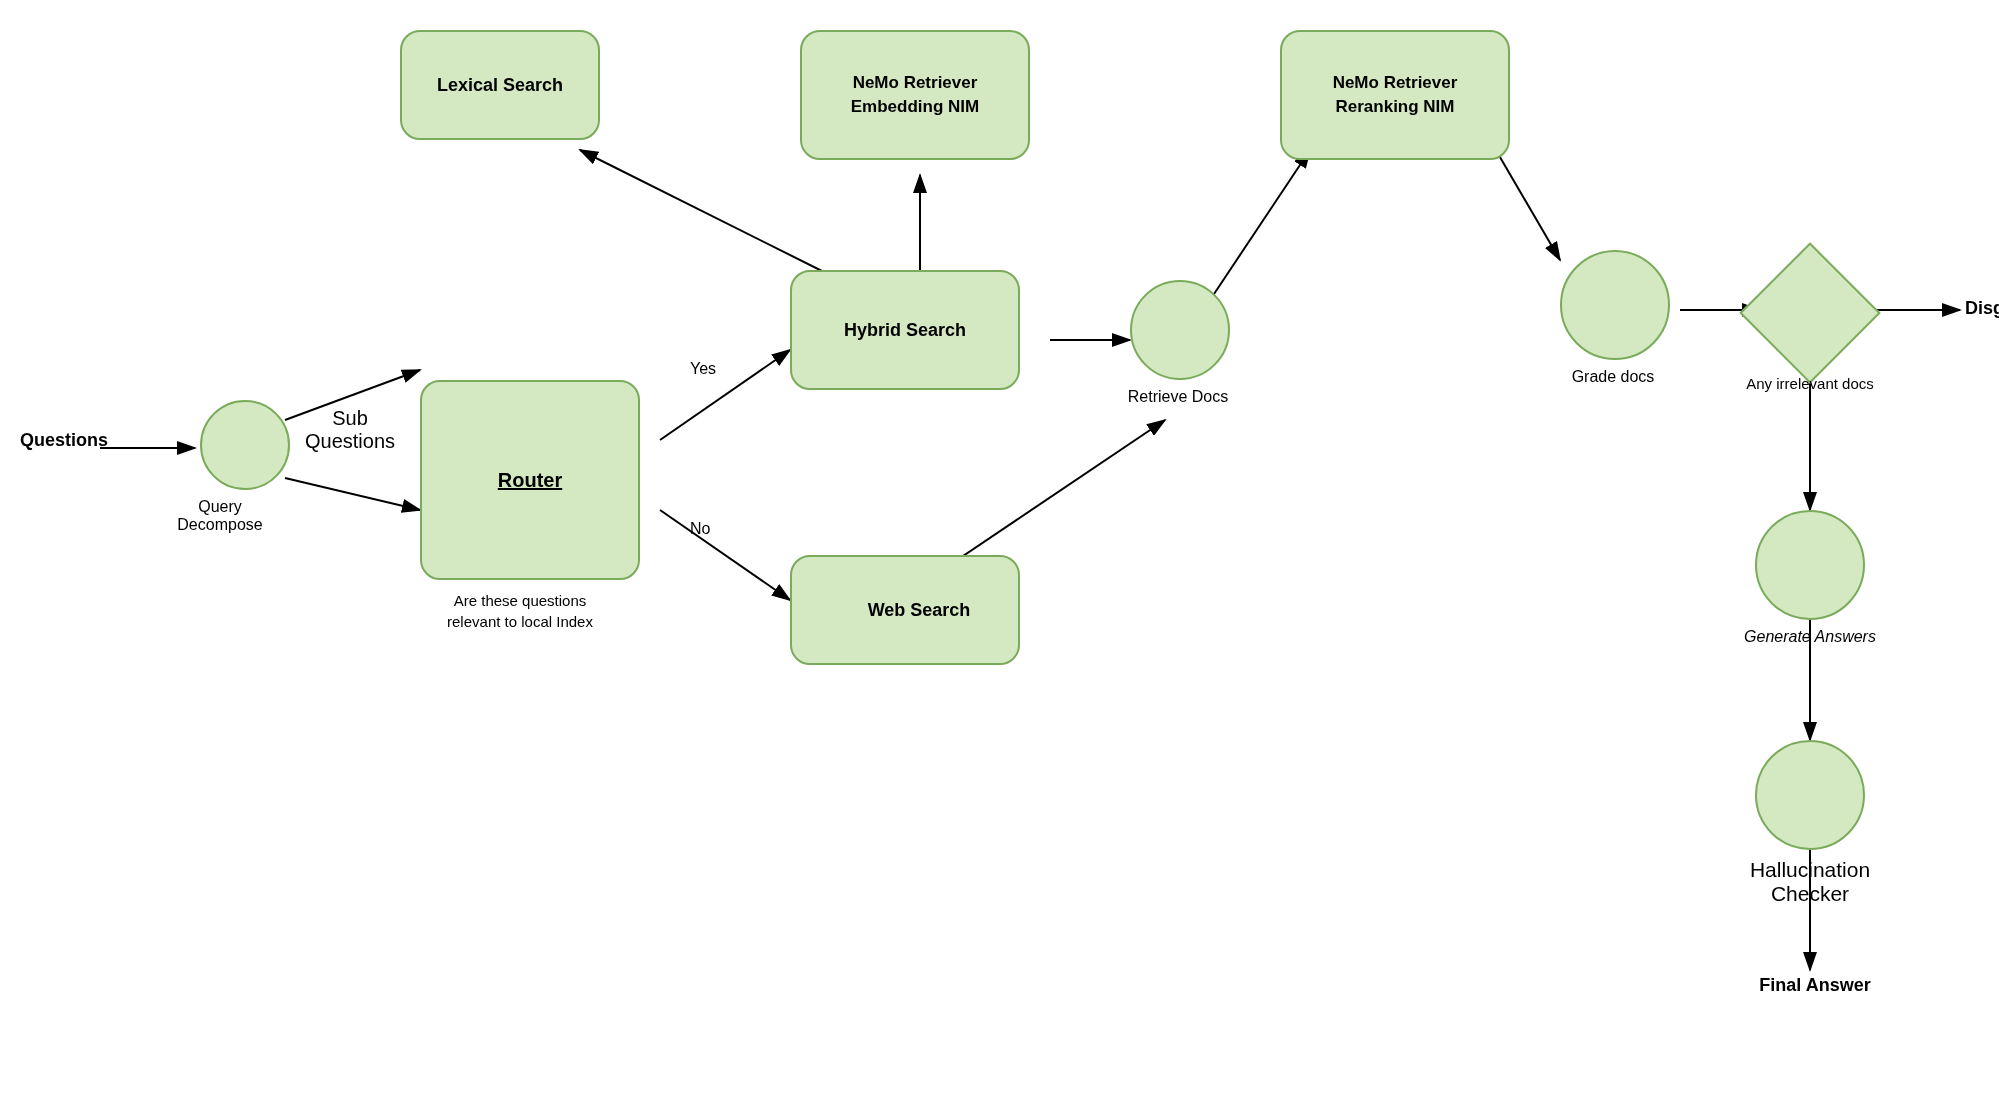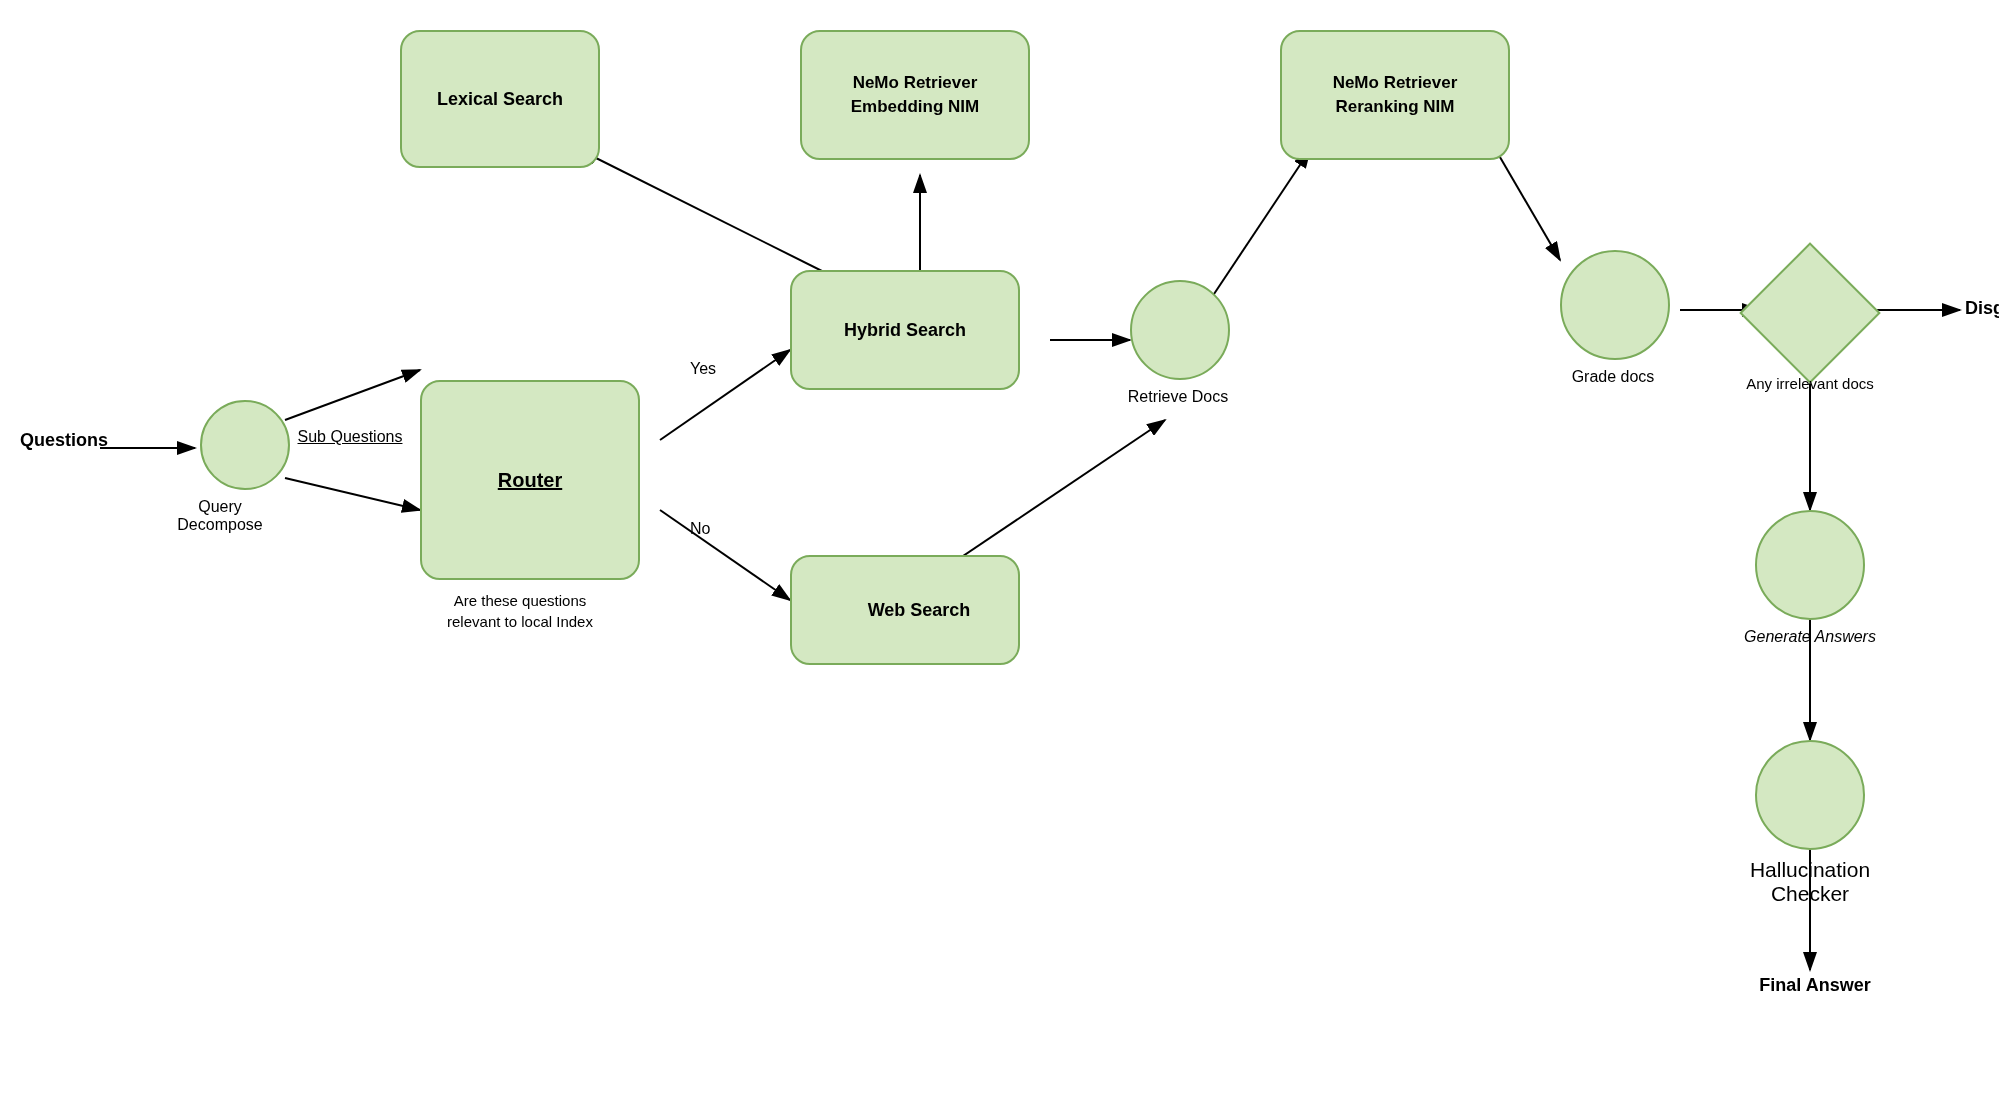--- a/index.html
+++ b/index.html
@@ -113,31 +113,31 @@
 
     <line x1="1810" y1="850" x2="1810" y2="970" stroke="#000" stroke-width="2" marker-end="url(#arrow)"></line>
   </svg>
 
   <div class="label label-bold" style="left:20px; top:430px; font-size:18px; font-weight:bold;">Questions</div>
 
   <div class="node circle" style="left:200px; top:400px; width:90px; height:90px;"></div>
 
   <div class="label" style="left:155px; top:498px; width:130px; font-size:16px;">Query<br>Decompose</div>
 
-  <div class="label" style="left:285px; top:428px; width:130px; font-size:16px;text-decoration:underline;">Sub Questions</div>
+  <div class="label" style="left:285px; top:407px; width:130px; font-size:20px;">Sub Questions</div>
 
   <div class="node rounded-rect" style="left:420px; top:380px; width:220px; height:200px; font-size:20px; font-weight:bold;text-decoration:underline;">Router</div>
 
   <div class="label" style="left:390px; top:590px; width:260px; font-size:15px; line-height:1.4em;">Are these questions<br>relevant to local Index</div>
 
   <div class="label" style="left:690px; top:360px; font-size:16px;">Yes</div>
 
   <div class="label" style="left:690px; top:520px; font-size:16px;">No</div>
 
-  <div class="node rounded-rect" style="left:400px; top:30px; width:200px; height:138px; font-size:18px; font-weight:bold;">Lexical Search</div>
+  <div class="node rounded-rect" style="left:400px; top:30px; width:200px; height:110px; font-size:18px; font-weight:bold;">Lexical Search</div>
 
   <div class="node rounded-rect" style="left:800px; top:30px; width:230px; height:130px; font-size:17px; font-weight:bold; line-height:1.4em; padding:10px;">NeMo Retriever<br>Embedding NIM</div>
 
   <div class="node rounded-rect" style="left:790px; top:270px; width:230px; height:120px; font-size:18px; font-weight:bold;">Hybrid Search</div>
 
   <div class="node rounded-rect" style="left:790px; top:555px; width:230px; height:110px; font-size:18px; font-weight:bold;padding-left:28px;">Web Search</div>
 
   <div class="node circle" style="left:1130px; top:280px; width:100px; height:100px;"></div>
 
   <div class="label" style="left:1108px; top:388px; width:140px; font-size:16px;">Retrieve Docs</div>

